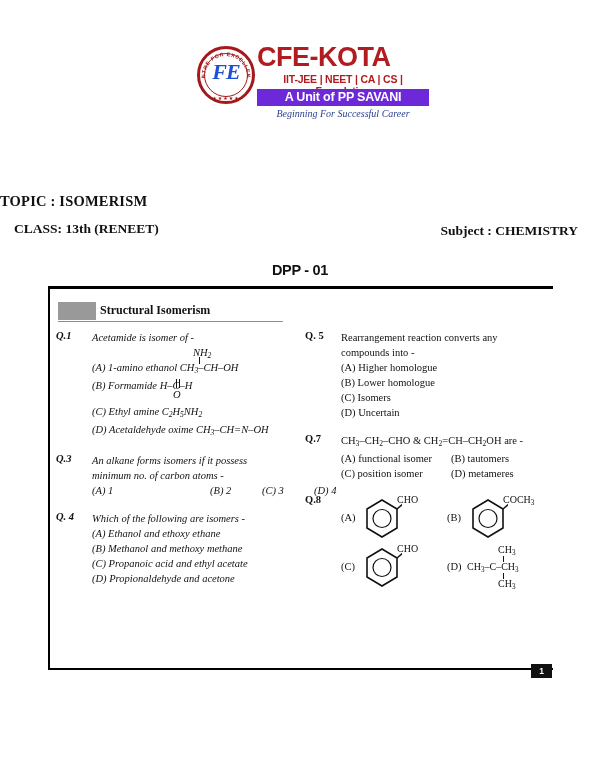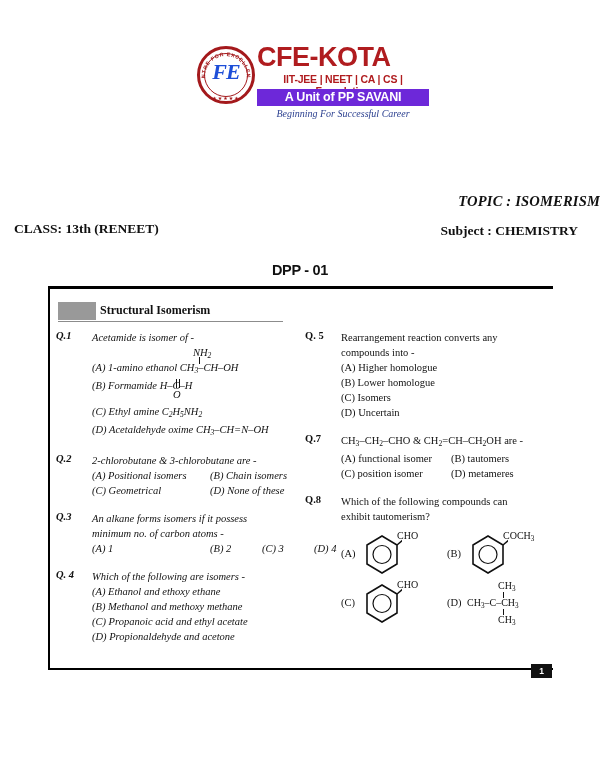--- a/index.html
+++ b/index.html
@@ -111,25 +111,24 @@
     font-style: italic;
     font-size: 10px;
     color: #2a3f8f;
   }
 
   
   .topic-line {
     position: absolute;
     left: 0; top: 193px;
     width: 600px;
-    text-align: right;
+    text-align: left;
     font-size: 14.5px;
     font-weight: bold;
     letter-spacing: 0.2px;
-    font-style: italic;
   }
   .class-line {
     position: absolute;
     left: 14px; top: 221px;
     font-size: 13.5px;
     font-weight: bold;
   }
   .subject-line {
     position: absolute;
     right: 22px; top: 223px;
@@ -360,34 +359,20 @@
         <span>(B) Formamide H–C–H</span>
         <span class="form-dbl1"></span>
         <span class="form-dbl2"></span>
         <span class="form-o">O</span>
       </div>
       <div class="opt chem"><span>(C) Ethyl amine C</span><sub>2</sub><span>H</span><sub>5</sub><span>NH</span><sub>2</sub></div>
       <div class="opt chem"><span>(D) Acetaldehyde oxime CH</span><sub>3</sub><span>–CH=N–OH</span></div>
     </div>
   </div>
 
-  <div class="q">
-    <div class="q-num">Q.2</div>
-    <div class="q-body">
-      <div>2-chlorobutane &amp; 3-chlorobutane are -</div>
-      <div class="opt-row">
-        <span class="opt">(A) Positional isomers</span>
-        <span class="opt">(B) Chain isomers</span>
-      </div>
-      <div class="opt-row">
-        <span class="opt">(C) Geometrical</span>
-        <span class="opt">(D) None of these</span>
-      </div>
-    </div>
-  </div>
 
   <div class="q">
     <div class="q-num">Q.3</div>
     <div class="q-body">
       <div>An alkane forms isomers if it possess</div>
       <div>minimum no. of carbon atoms -</div>
       <div class="opt-row opt-row-n">
         <span class="opt">(A) 1</span>
         <span class="opt">(B) 2</span>
         <span class="opt">(C) 3</span>
@@ -434,24 +419,20 @@
       </div>
       <div class="opt-row opt-row-r">
         <span class="opt">(C) position isomer</span>
         <span class="opt">(D) metameres</span>
       </div>
     </div>
   </div>
 
   <div class="q">
     <div class="q-num">Q.8</div>
-    <div class="q-body">
-      <div>Which of the following compounds can</div>
-      <div>exhibit tautomerism?</div>
-    </div>
 
     <div class="struct-grid">
 
       <div class="struct-cell struct-a">
         <span class="struct-lbl">(A)</span>
         <svg class="benzene" viewBox="0 0 40 42">
           <polygon points="20,2 35,11 35,30 20,39 5,30 5,11" fill="none" stroke="#111" stroke-width="1.6"></polygon>
           <circle cx="20" cy="20.5" r="9" fill="none" stroke="#111" stroke-width="1.2"></circle>
           <line x1="35" y1="11" x2="42" y2="5" stroke="#111" stroke-width="1.4"></line>
         </svg>

